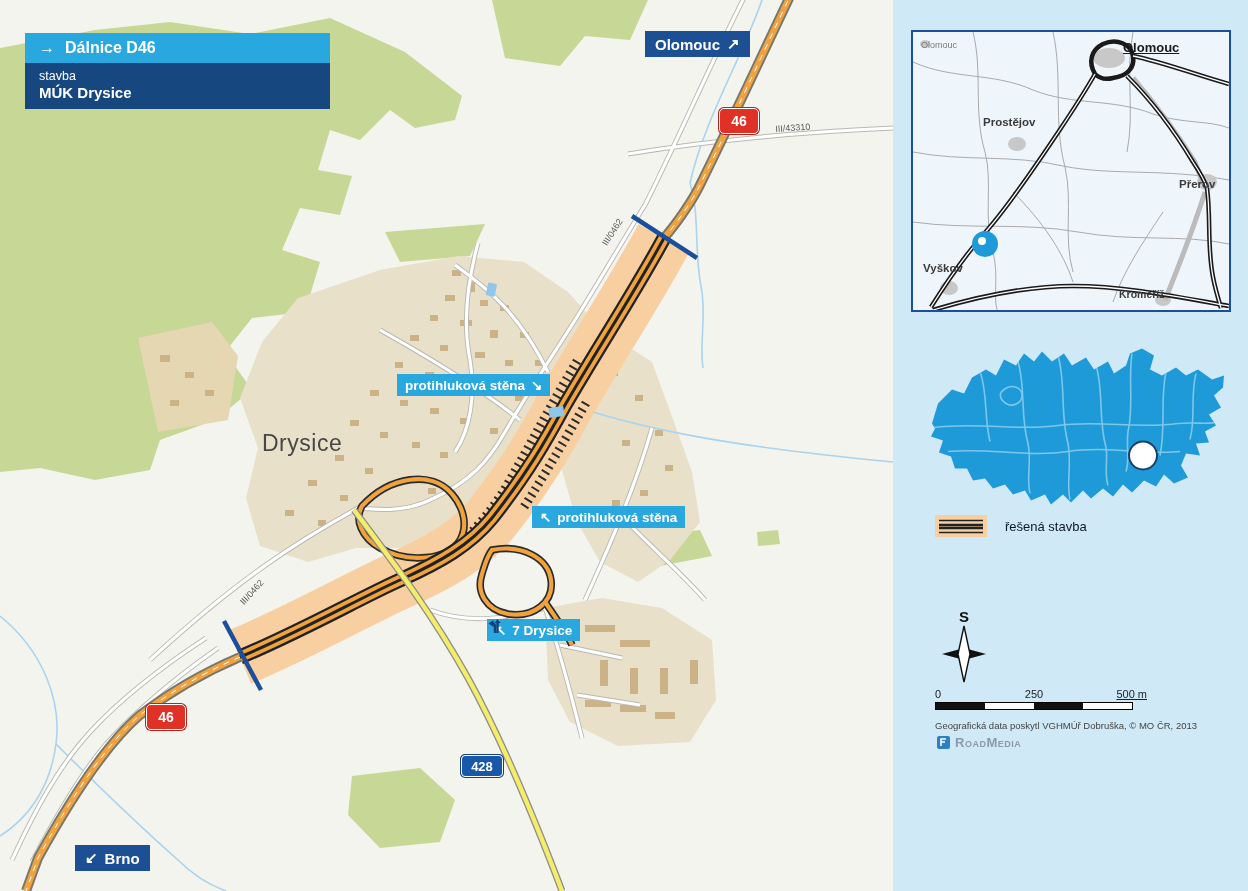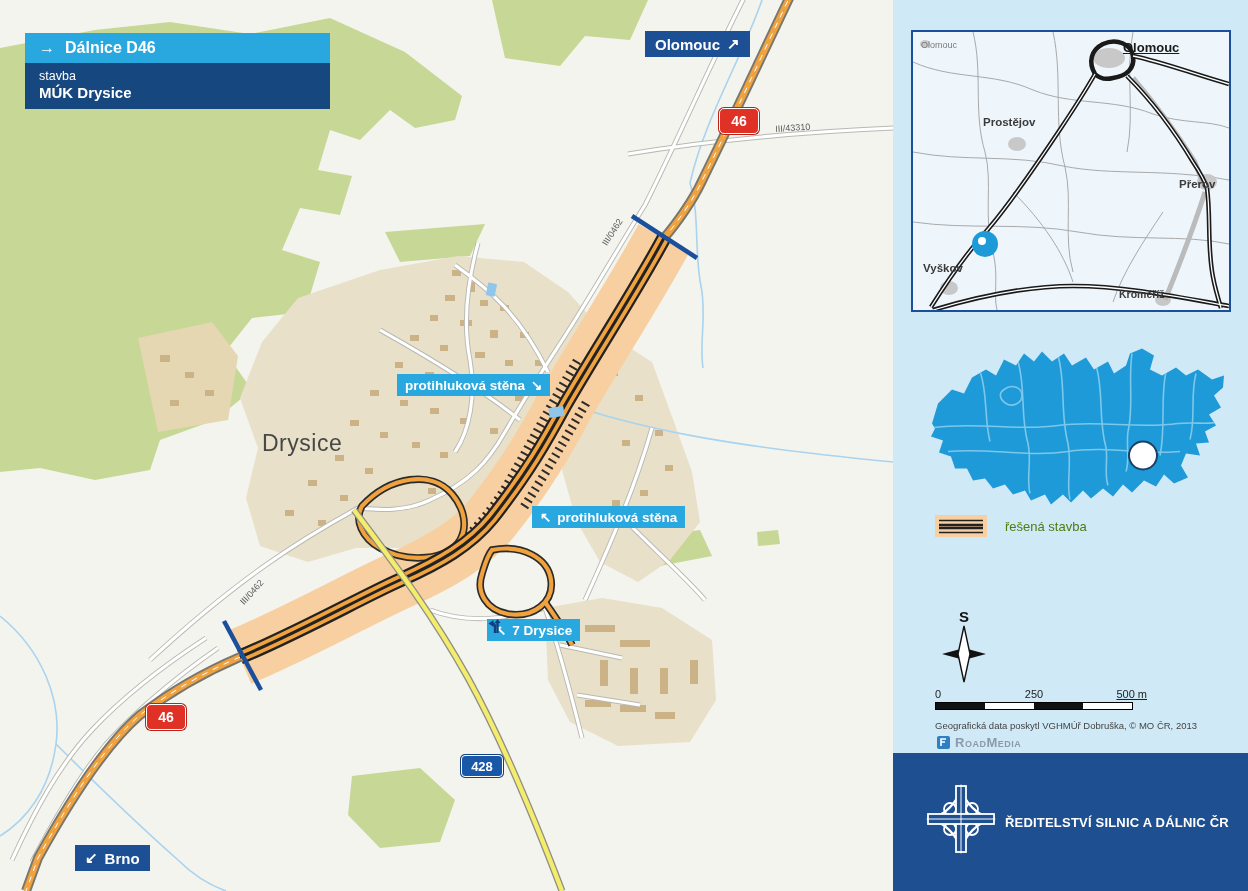--- a/index.html
+++ b/index.html
@@ -21,21 +21,21 @@
   .roadnum{font-size:9px;color:#5a5b5e;transform-origin:left top;}
   .shield-red{width:38px;height:24px;background:#e03127;border:1.5px solid #fff;border-radius:5px;box-shadow:0 0 0 1px #b8241c;color:#ffffff;font-size:14px;font-weight:bold;display:flex;align-items:center;justify-content:center;}
   .shield-blue{width:40px;height:20px;background:#1958a8;border:1.5px solid #fff;border-radius:4px;box-shadow:0 0 0 1px #12417e;color:#fff;font-size:13px;font-weight:bold;display:flex;align-items:center;justify-content:center;}
   
   .sidebar{position:absolute;left:893px;top:0;width:355px;height:891px;background:#cfe9f7;}
   .inset{position:absolute;left:18px;top:30px;width:320px;height:282px;background:#eef6fc;border:2px solid #1b4e9b;box-sizing:border-box;}
   .inset svg{position:absolute;left:0;top:0;}
   .inset-city{position:absolute;color:#3a3a3a;font-size:11.5px;font-weight:bold;white-space:nowrap;}
   .czmap{position:absolute;left:25px;top:330px;width:312px;height:195px;}
   .legend{position:absolute;left:42px;top:515px;display:flex;align-items:center;gap:18px;}
-  .legend-label{font-size:13px;color:#4d7c0f;}
+  .legend-label{font-size:13px;color:#0f172a;}
   .compass{position:absolute;left:48px;top:608px;width:46px;text-align:center;}
   .compass .n{font-size:15px;font-weight:bold;color:#111;}
   .scalebar{position:absolute;left:42px;top:688px;width:198px;font-size:11px;color:#222;}
   .scalebar .ticks{position:relative;height:14px;}
   .scalebar .t0{position:absolute;left:0;}
   .scalebar .t1{position:absolute;left:50%;transform:translateX(-50%);}
   .scalebar .t2{position:absolute;right:-14px;text-decoration:underline;}
   .scalebar .bar{display:flex;height:8px;border:1px solid #000;width:198px;box-sizing:border-box;}
   .scalebar .bar span{flex:1;}
   .seg-b{background:#111;} .seg-w{background:#fff;}
@@ -393,28 +393,14 @@
     <div class="credits">Geografická data poskytl VGHMÚř Dobruška, © MO ČR, 2013</div>
 
     <div class="roadmedia">
       <svg width="13" height="13" viewBox="0 0 13 13">
         <rect width="13" height="13" rx="2" fill="#2f80c3"></rect>
         <path d="M4,10 V3 H9 M4,6 H8" stroke="#ffffff" stroke-width="1.6" fill="none"></path>
       </svg>
       <span class="rm-text">RoadMedia</span>
     </div>
 
-    <div class="footer">
-      <svg class="rsd-logo" width="72" height="72" viewBox="0 0 72 72">
-        <path d="M36,5 C40,20 52,32 67,36 C52,40 40,52 36,67 C32,52 20,40 5,36 C20,32 32,20 36,5 Z" stroke="#ffffff" stroke-width="2.2" fill="none"></path>
-        <circle cx="25" cy="26" r="6" stroke="#ffffff" stroke-width="1.8" fill="none"></circle>
-        <circle cx="47" cy="26" r="6" stroke="#ffffff" stroke-width="1.8" fill="none"></circle>
-        <circle cx="25" cy="46" r="6" stroke="#ffffff" stroke-width="1.8" fill="none"></circle>
-        <circle cx="47" cy="46" r="6" stroke="#ffffff" stroke-width="1.8" fill="none"></circle>
-        <rect x="31" y="3" width="10" height="66" fill="#1d4f91" stroke="#ffffff" stroke-width="1.8"></rect>
-        <rect x="3" y="31" width="66" height="10" fill="#1d4f91" stroke="#ffffff" stroke-width="1.8"></rect>
-        <path d="M36,3 V69" stroke="#ffffff" stroke-width="1"></path>
-        <path d="M3,36 H69" stroke="#ffffff" stroke-width="1"></path>
-      </svg>
-      <div class="org">ŘEDITELSTVÍ SILNIC A DÁLNIC ČR</div>
-    </div>
   </div>
 </div>
 
 </body></html>

